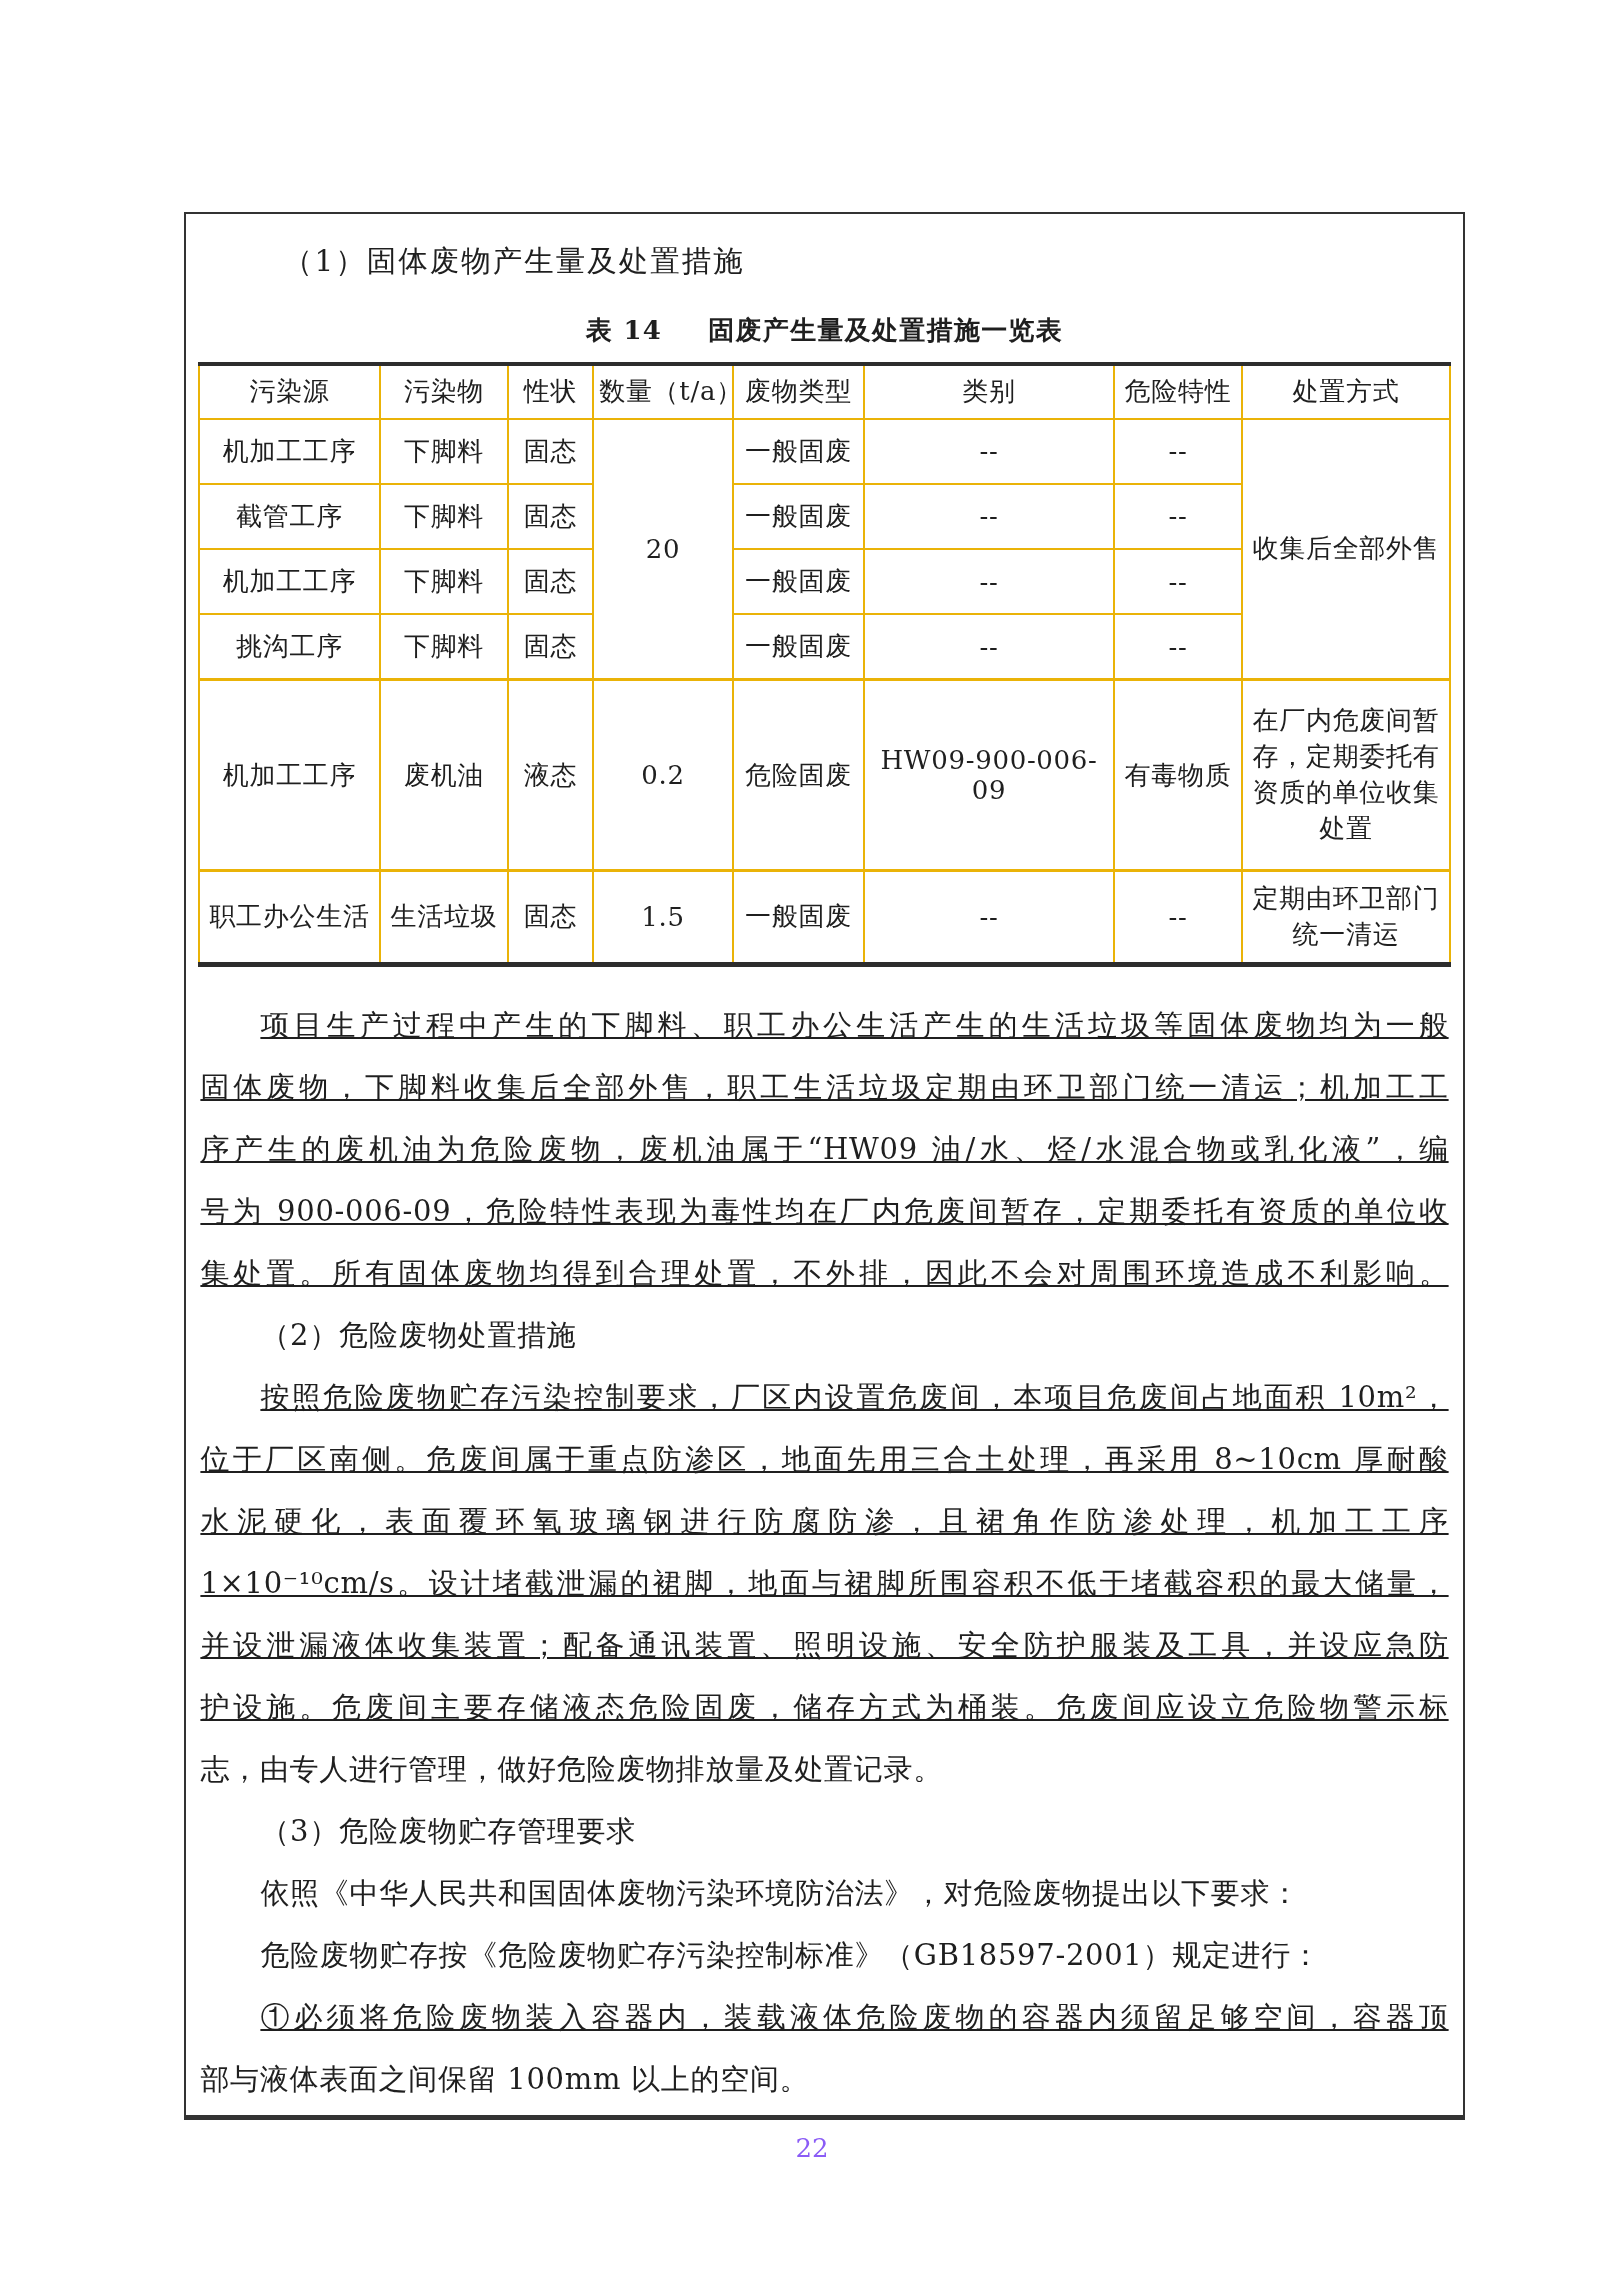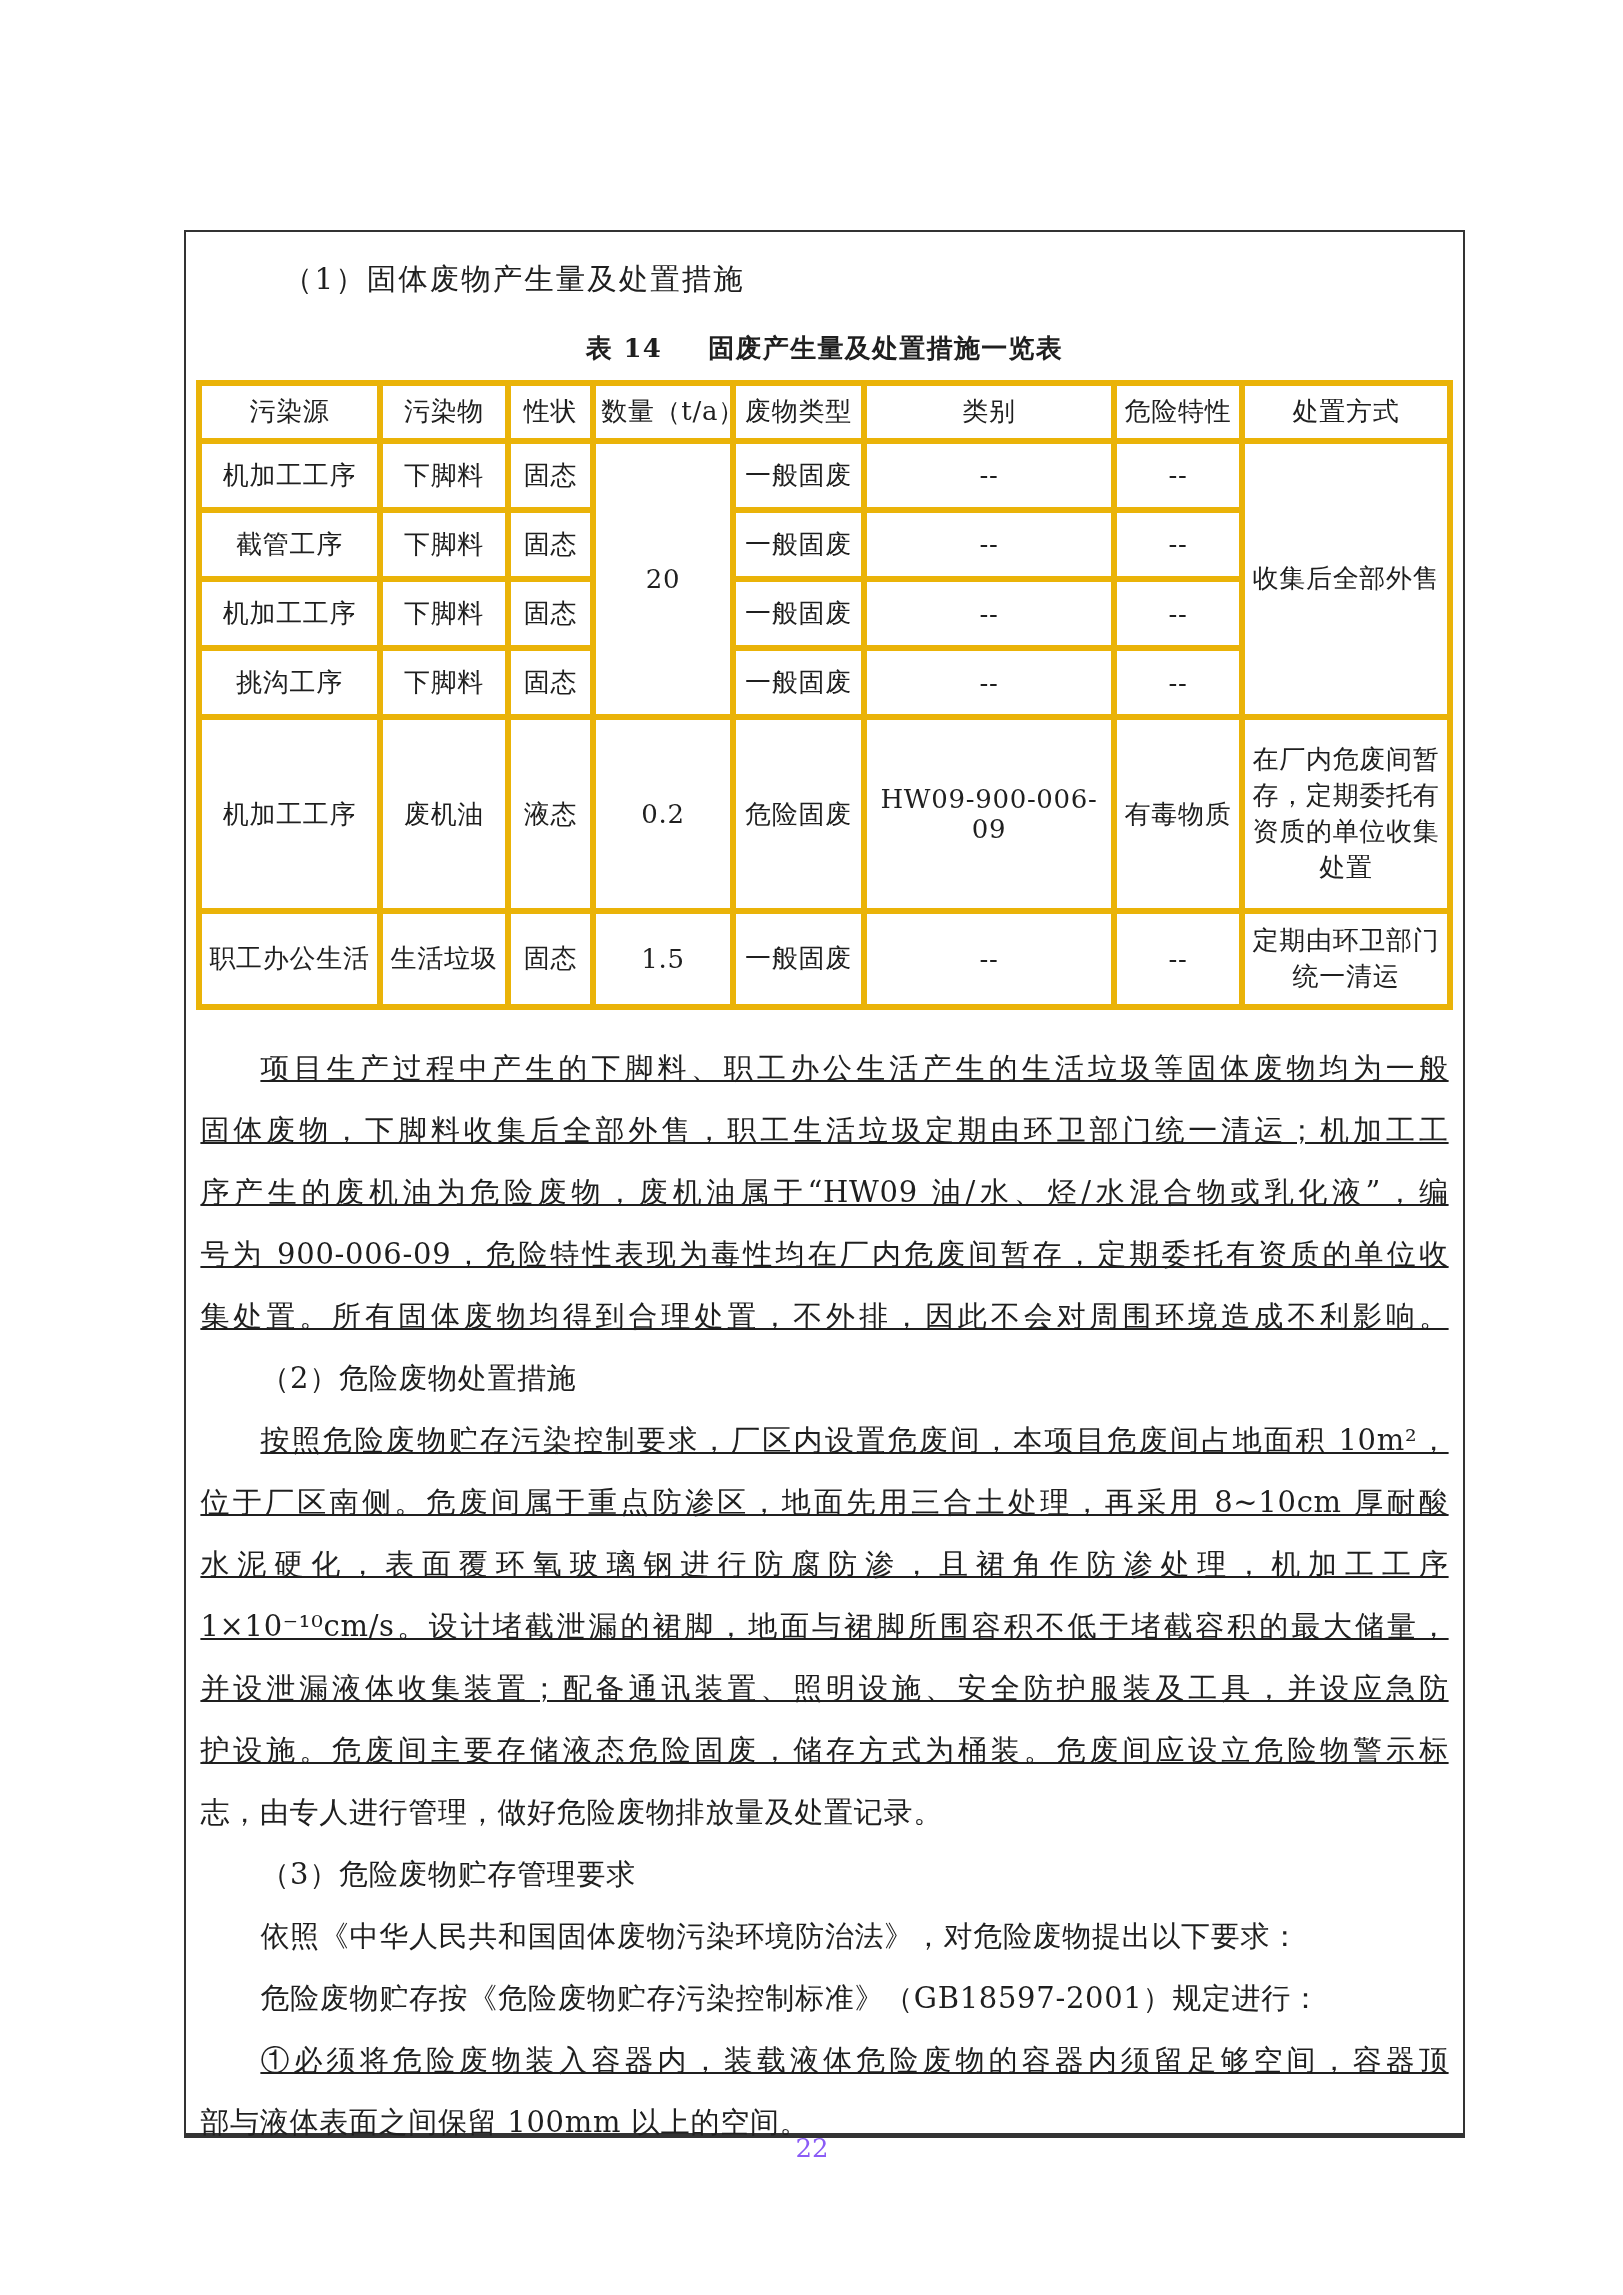--- a/index.html
+++ b/index.html
@@ -6,21 +6,21 @@
   body{
     width:1624px;height:2295px;
     background:#ffffff;
     position:relative;
     font-family:"DejaVu Serif","Liberation Serif",serif;
     color:#1f1f1f;
     -webkit-font-smoothing:antialiased;
   }
   .doc-box{
     position:absolute;
-    left:184px;top:230px;
+    left:184px;top:212px;
     width:1281px;height:1908px;
     box-sizing:border-box;
     border:2.6px solid #333;
     border-bottom-width:5.2px;
     background:#fff;
   }
   .heading{
     margin:27.5px 0 0 97px;
     font-size:29.5px;
     line-height:39px;
@@ -38,21 +38,21 @@
   table.waste{
     width:1251px;
     margin:13px auto 0 auto;
     border-collapse:collapse;
     table-layout:fixed;
     border:2.6px solid #2d2d2d;
     border-top-width:4.6px;
     border-bottom-width:5.2px;
   }
   table.waste th, table.waste td{
-    border:6px solid #eab308;
+    border:2px solid #eab308;
     text-align:center;
     vertical-align:middle;
     font-weight:normal;
     font-size:26px;
     padding:2.6px 5.2px;
     overflow:hidden;
     letter-spacing:0.7px;
   }
   table.waste th{
     height:47px;

